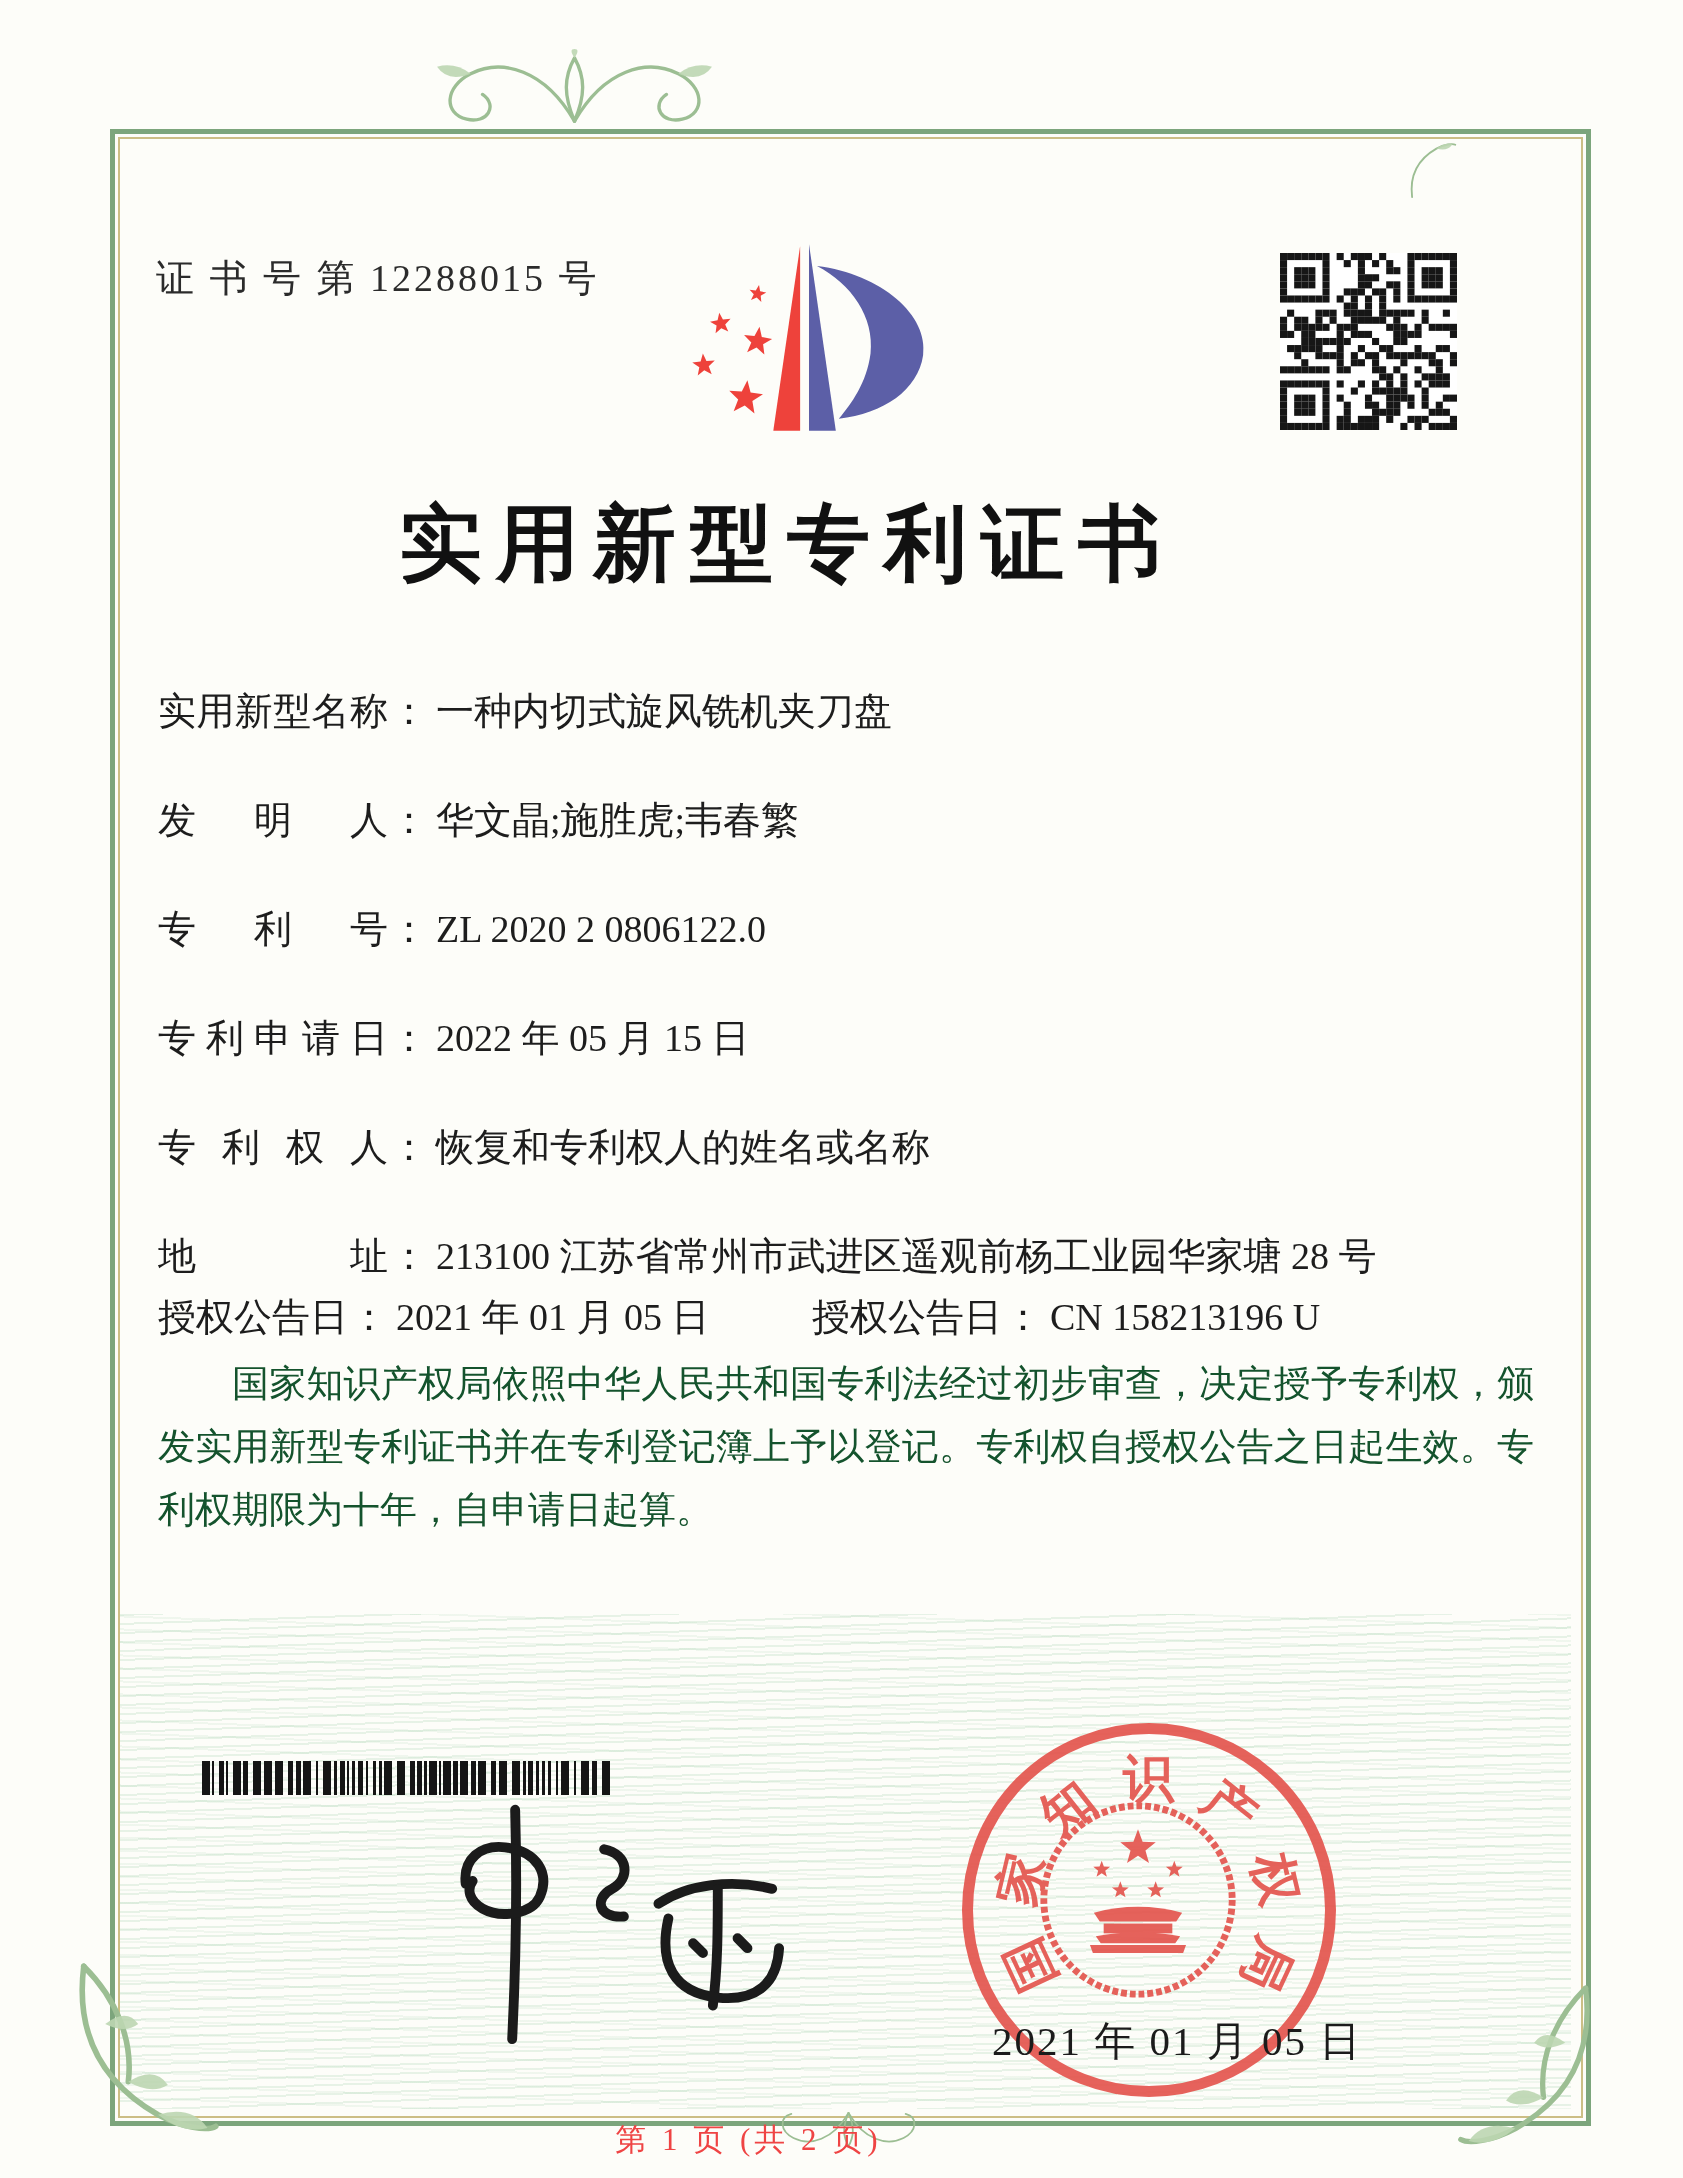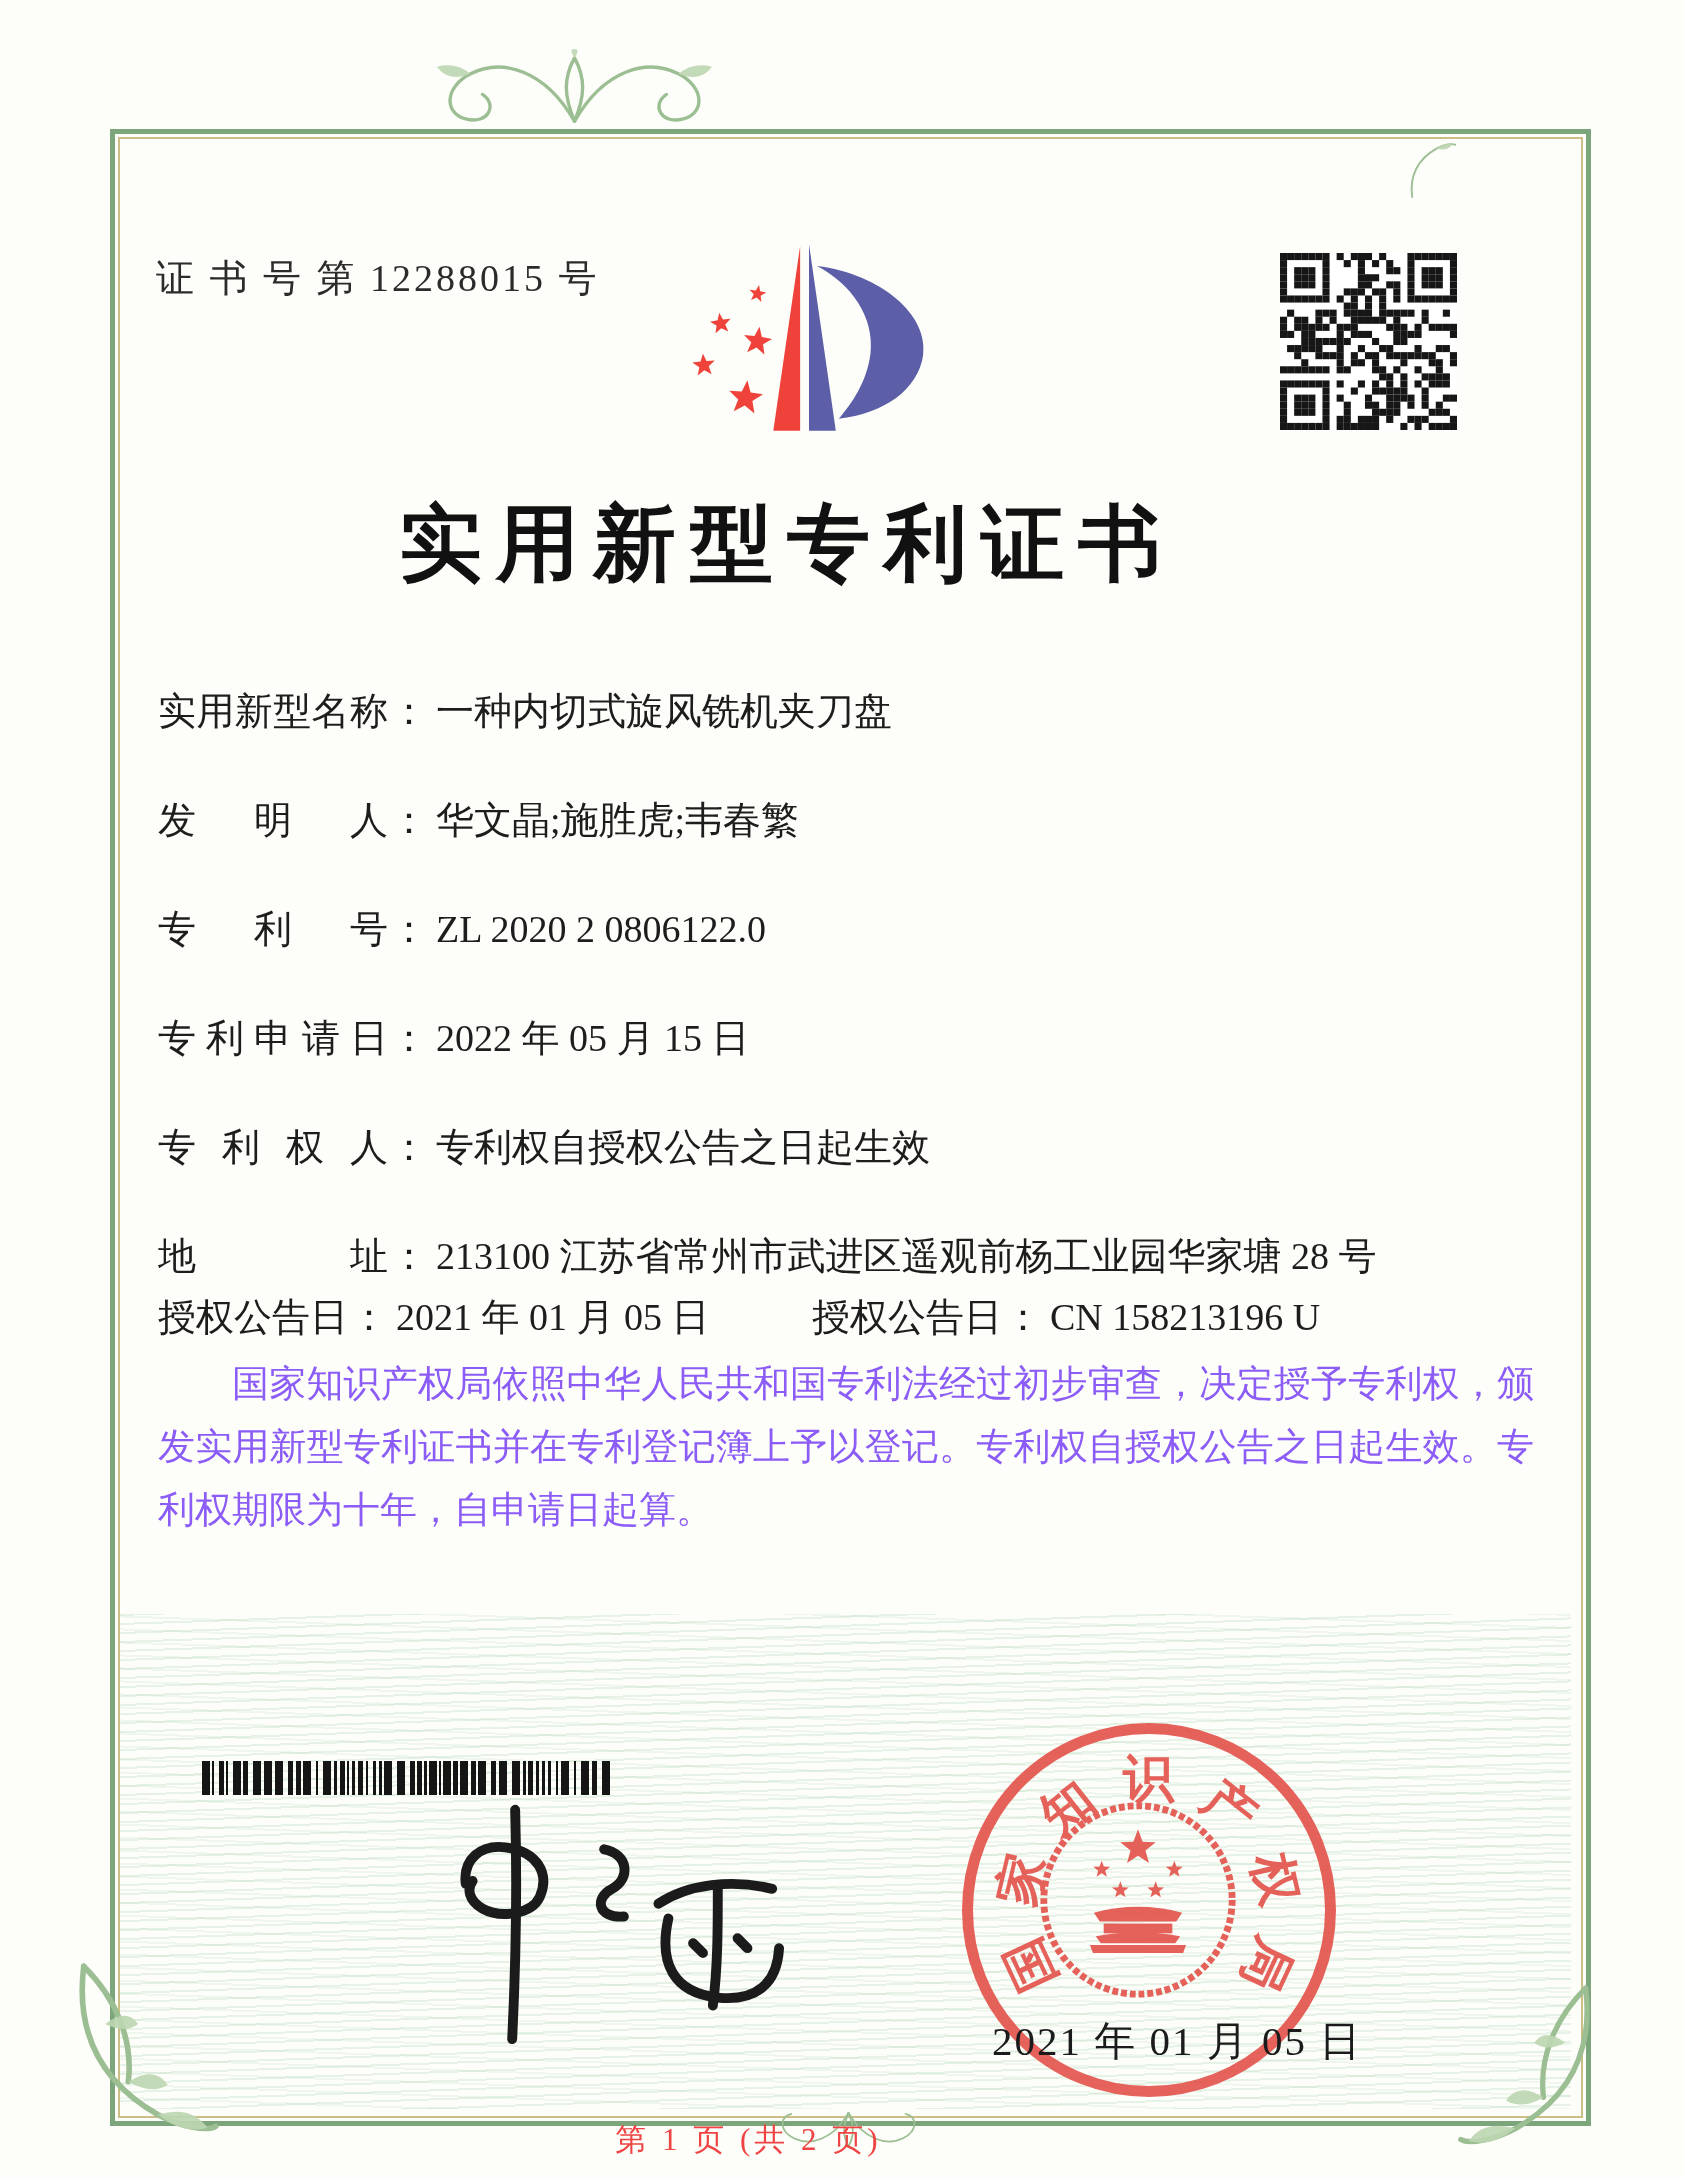--- a/index.html
+++ b/index.html
@@ -25,21 +25,21 @@
   .title{position:absolute;left:99px;top:489px;width:1376px;text-align:center;
          font-size:83px;font-weight:bold;letter-spacing:14px;color:#111;white-space:nowrap;}
 
   .row{position:absolute;left:158px;font-size:38px;color:#1d1d1d;white-space:nowrap;}
   .lab{display:inline-block;width:230px;vertical-align:bottom;}
   .lab.spread{display:inline-flex;justify-content:space-between;}
   .lab-n{display:inline-block;text-align:center;}
   .col{margin:0 8px 0 2px;}
 
   .body-text{position:absolute;left:158px;top:1352px;width:1376px;font-size:37px;line-height:63px;
-             text-align:justify;color:#8b5cf6;}
+             text-align:justify;color:#14532d;}
   .body-text p{margin:0;text-indent:2em;}
 
   .barcode{position:absolute;left:202px;top:1761px;width:410px;height:34px;font-size:0;white-space:nowrap;}
   .barcode i{display:inline-block;height:100%;background:#151515;}
 
   .director{position:absolute;left:196px;top:1869px;font-size:42px;letter-spacing:8px;line-height:73px;color:#111;
             font-family:"Liberation Sans","DejaVu Sans",sans-serif;}
   .signature{position:absolute;left:421px;top:1790px;width:386px;height:259px;}
   .signature path{fill:none;stroke:#1b1b1b;stroke-width:10;stroke-linecap:round;stroke-linejoin:round;}
 
@@ -485,21 +485,21 @@
         <span>请</span>
         <span>日</span>
       </span><span class="col">：</span><span class="val">2022 年 05 月 15 日</span>
   </div>
   <div class="row" style="top:1122px">
     <span class="lab spread">
         <span>专</span>
         <span>利</span>
         <span>权</span>
         <span>人</span>
-      </span><span class="col">：</span><span class="val">专利权自授权公告之日起生效</span>
+      </span><span class="col">：</span><span class="val">恢复和专利权人的姓名或名称</span>
   </div>
   <div class="row" style="top:1231px">
     <span class="lab spread">
         <span>地</span>
         <span>址</span>
       </span><span class="col">：</span><span class="val">213100 江苏省常州市武进区遥观前杨工业园华家塘 28 号</span>
   </div>
 
   <div class="row" style="top:1292px;left:158px">
     <span class="lab-n">授权公告日</span><span class="col">：</span><span class="val">2021 年 01 月 05 日</span>

